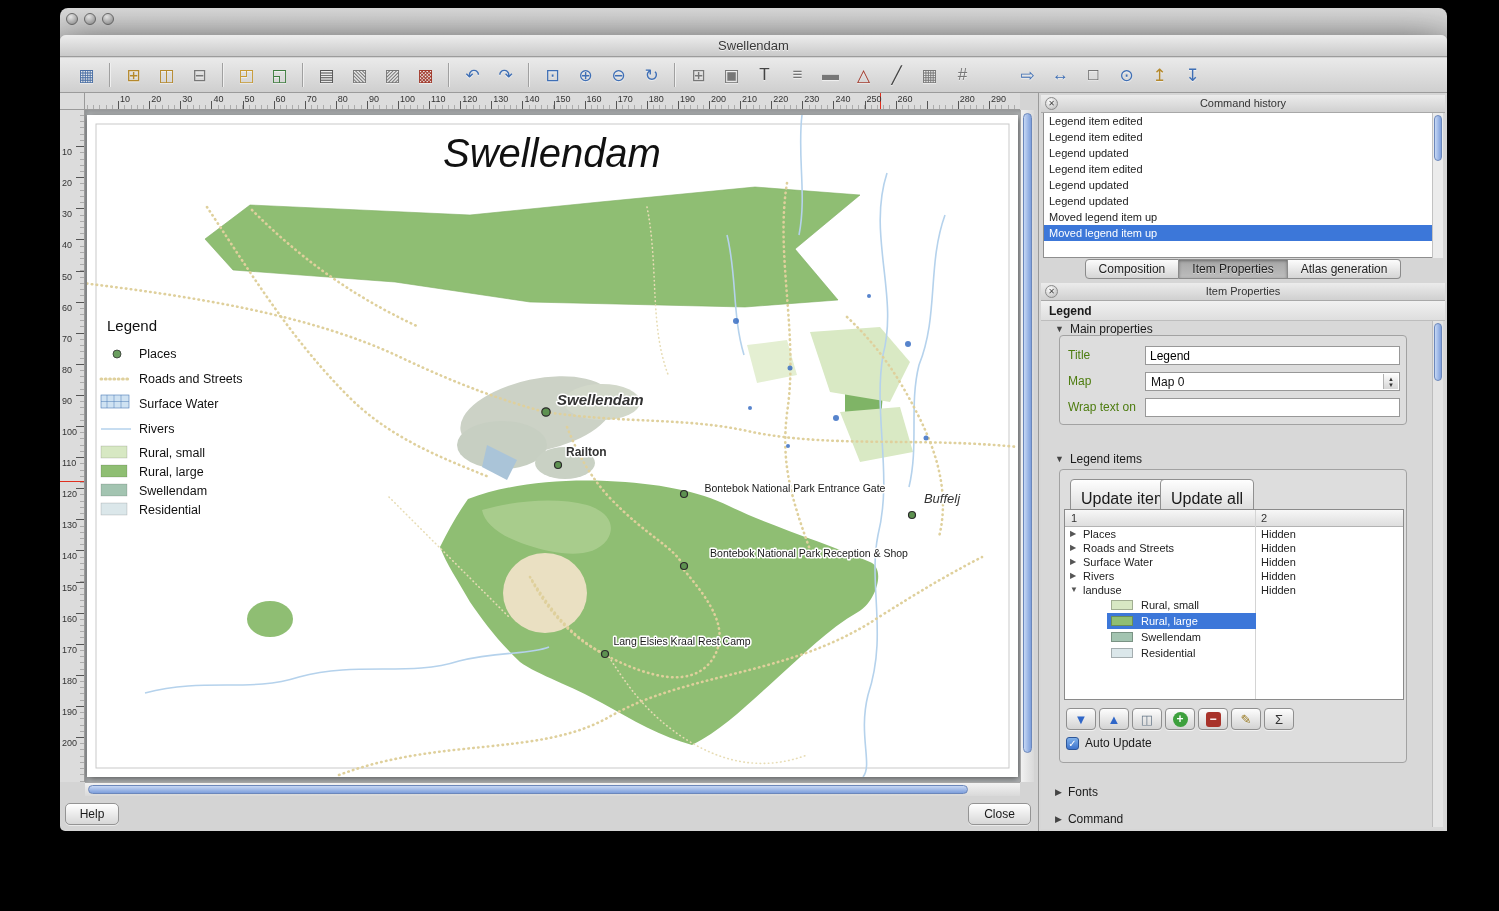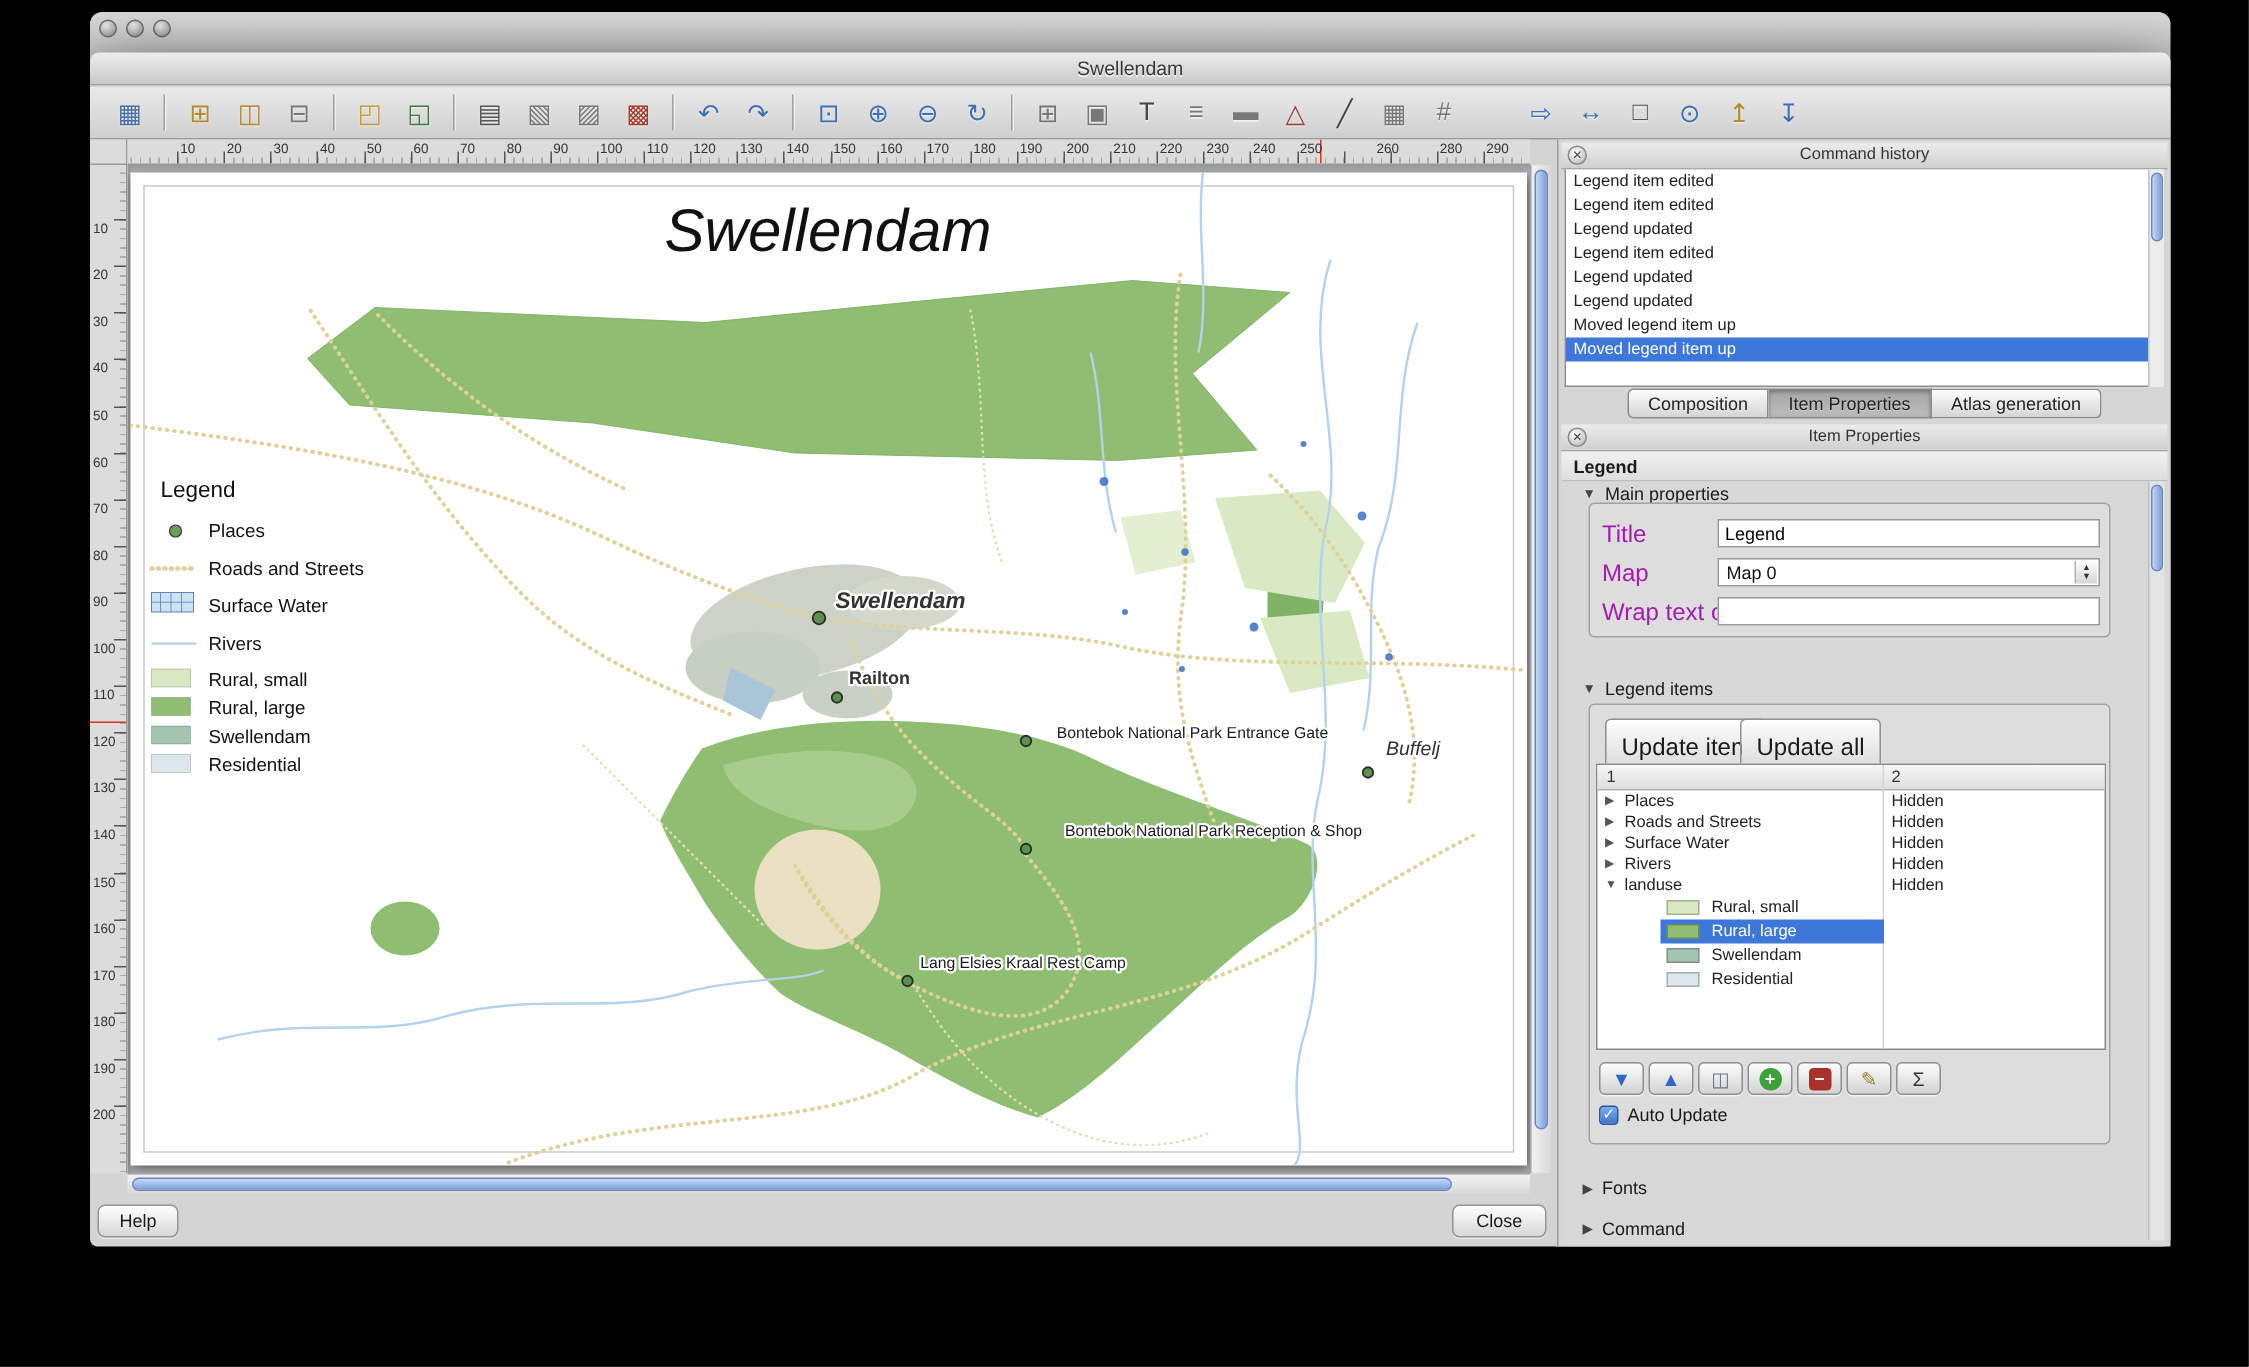--- a/index.html
+++ b/index.html
@@ -96,21 +96,21 @@
 
   .props-panel{position:absolute;left:2px;top:190px;width:404px;height:546px}
   .legend-header{position:absolute;left:0;top:18px;right:0;height:20px;background:linear-gradient(#f1f1f1,#dedede);
     border-bottom:1px solid #bdbdbd;font-size:12px;font-weight:bold;color:#1a1a1a;padding:3px 0 0 8px}
   .props-content{position:absolute;left:0;top:38px;right:0;bottom:0;background:#d8d8d8;overflow:hidden}
   .disc-row{position:absolute;left:14px;font-size:12px;color:#1a1a1a;display:flex;gap:6px;align-items:center;height:15px}
   .disc-row .tri{font-size:9px;color:#444}
   .groupbox{position:absolute;border:1px solid #a2a2a2;border-radius:4px;background:rgba(255,255,255,.14)}
   #gb1{left:18px;top:14px;width:348px;height:90px}
   #gb2{left:18px;top:148px;width:348px;height:294px}
-  .field-label{position:absolute;font-size:16px;color:#a21caf}
+  .field-label{position:absolute;font-size:12px;color:#4d7c0f}
   .text-input{position:absolute;left:85px;width:255px;height:19px;background:#fff;border:1px solid #989898;
     font-size:12px;padding:0 4px;font-family:inherit}
   .combo{position:absolute;left:85px;top:36px;width:255px;height:19px;background:#fff;border:1px solid #989898}
   .combo .val{position:absolute;left:5px;top:2px;font-size:12px;color:#111}
   .combo .stepper{position:absolute;right:1px;top:1px;bottom:1px;width:15px;
     background:linear-gradient(#fdfdfd,#d6d6d6);border-left:1px solid #b2b2b2;display:flex;flex-direction:column;
     align-items:center;justify-content:center;font-size:6px;line-height:6px;color:#333}
   .small-btn{position:absolute;height:39px;border-radius:4px;background:linear-gradient(#fefefe,#d5d5d5);
     border:1px solid #909090;font-size:16px;color:#1a1a1a;line-height:19px;padding:0 10px;cursor:default;
     box-shadow:0 1px 0 rgba(255,255,255,.55)}
@@ -257,21 +257,21 @@
         <div class="hlabel" style="left: 657.1px;">210</div>
         <div class="htick" style="left: 686.2px;"></div>
         <div class="hlabel" style="left: 688.2px;">220</div>
         <div class="htick" style="left: 717.3px;"></div>
         <div class="hlabel" style="left: 719.3px;">230</div>
         <div class="htick" style="left: 748.4px;"></div>
         <div class="hlabel" style="left: 750.4px;">240</div>
         <div class="htick" style="left: 779.5px;"></div>
         <div class="hlabel" style="left: 781.5px;">250</div>
         <div class="htick" style="left: 810.6px;"></div>
-        <div class="hlabel" style="left: 812.6px; margin-left: 20px;">260</div>
+        <div class="hlabel" style="left: 812.6px;">260</div>
         <div class="htick" style="left: 841.7px;"></div>
         <div class="hlabel" style="left: 843.7px; margin-top: 32px;">270</div>
         <div class="htick" style="left: 872.8px;"></div>
         <div class="hlabel" style="left: 874.8px;">280</div>
         <div class="htick" style="left: 903.9px;"></div>
         <div class="hlabel" style="left: 905.9px;">290</div>
       </div>
     <div class="ruler-left" id="rulerLeft">
       <div class="red-v" style="top:371px"></div>
     <div class="vtick" style="top: 36.1px;"></div>

